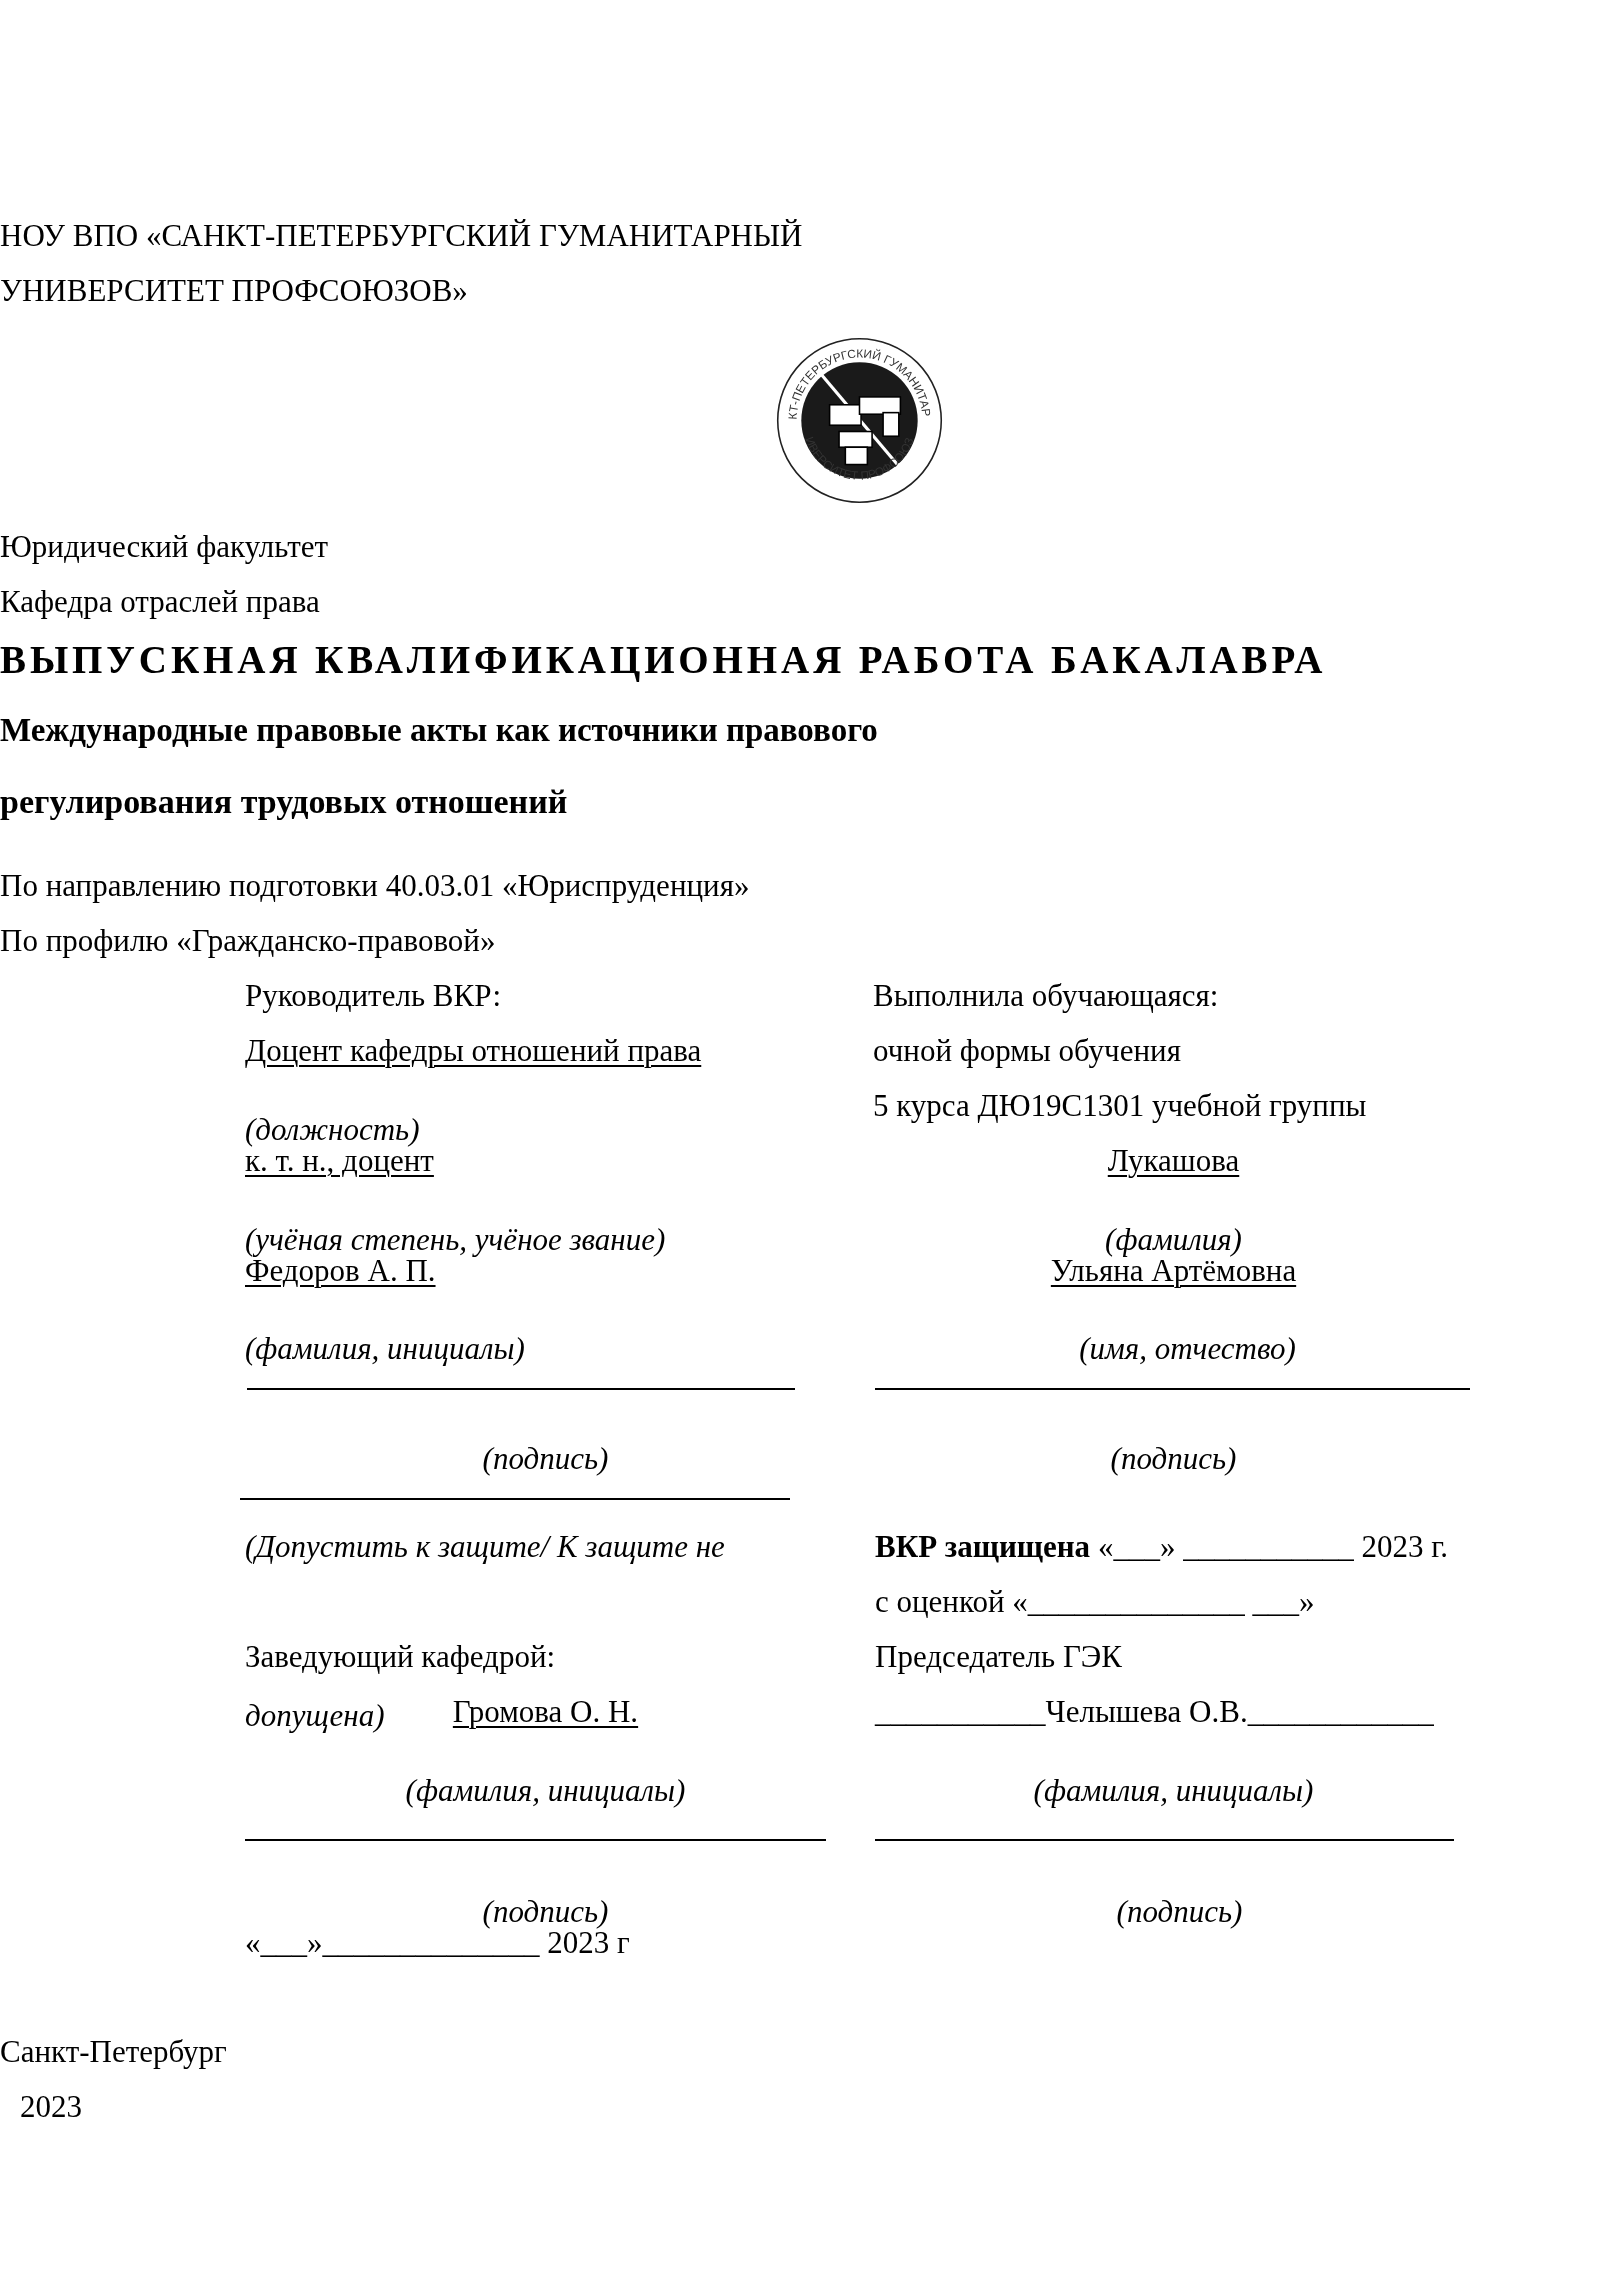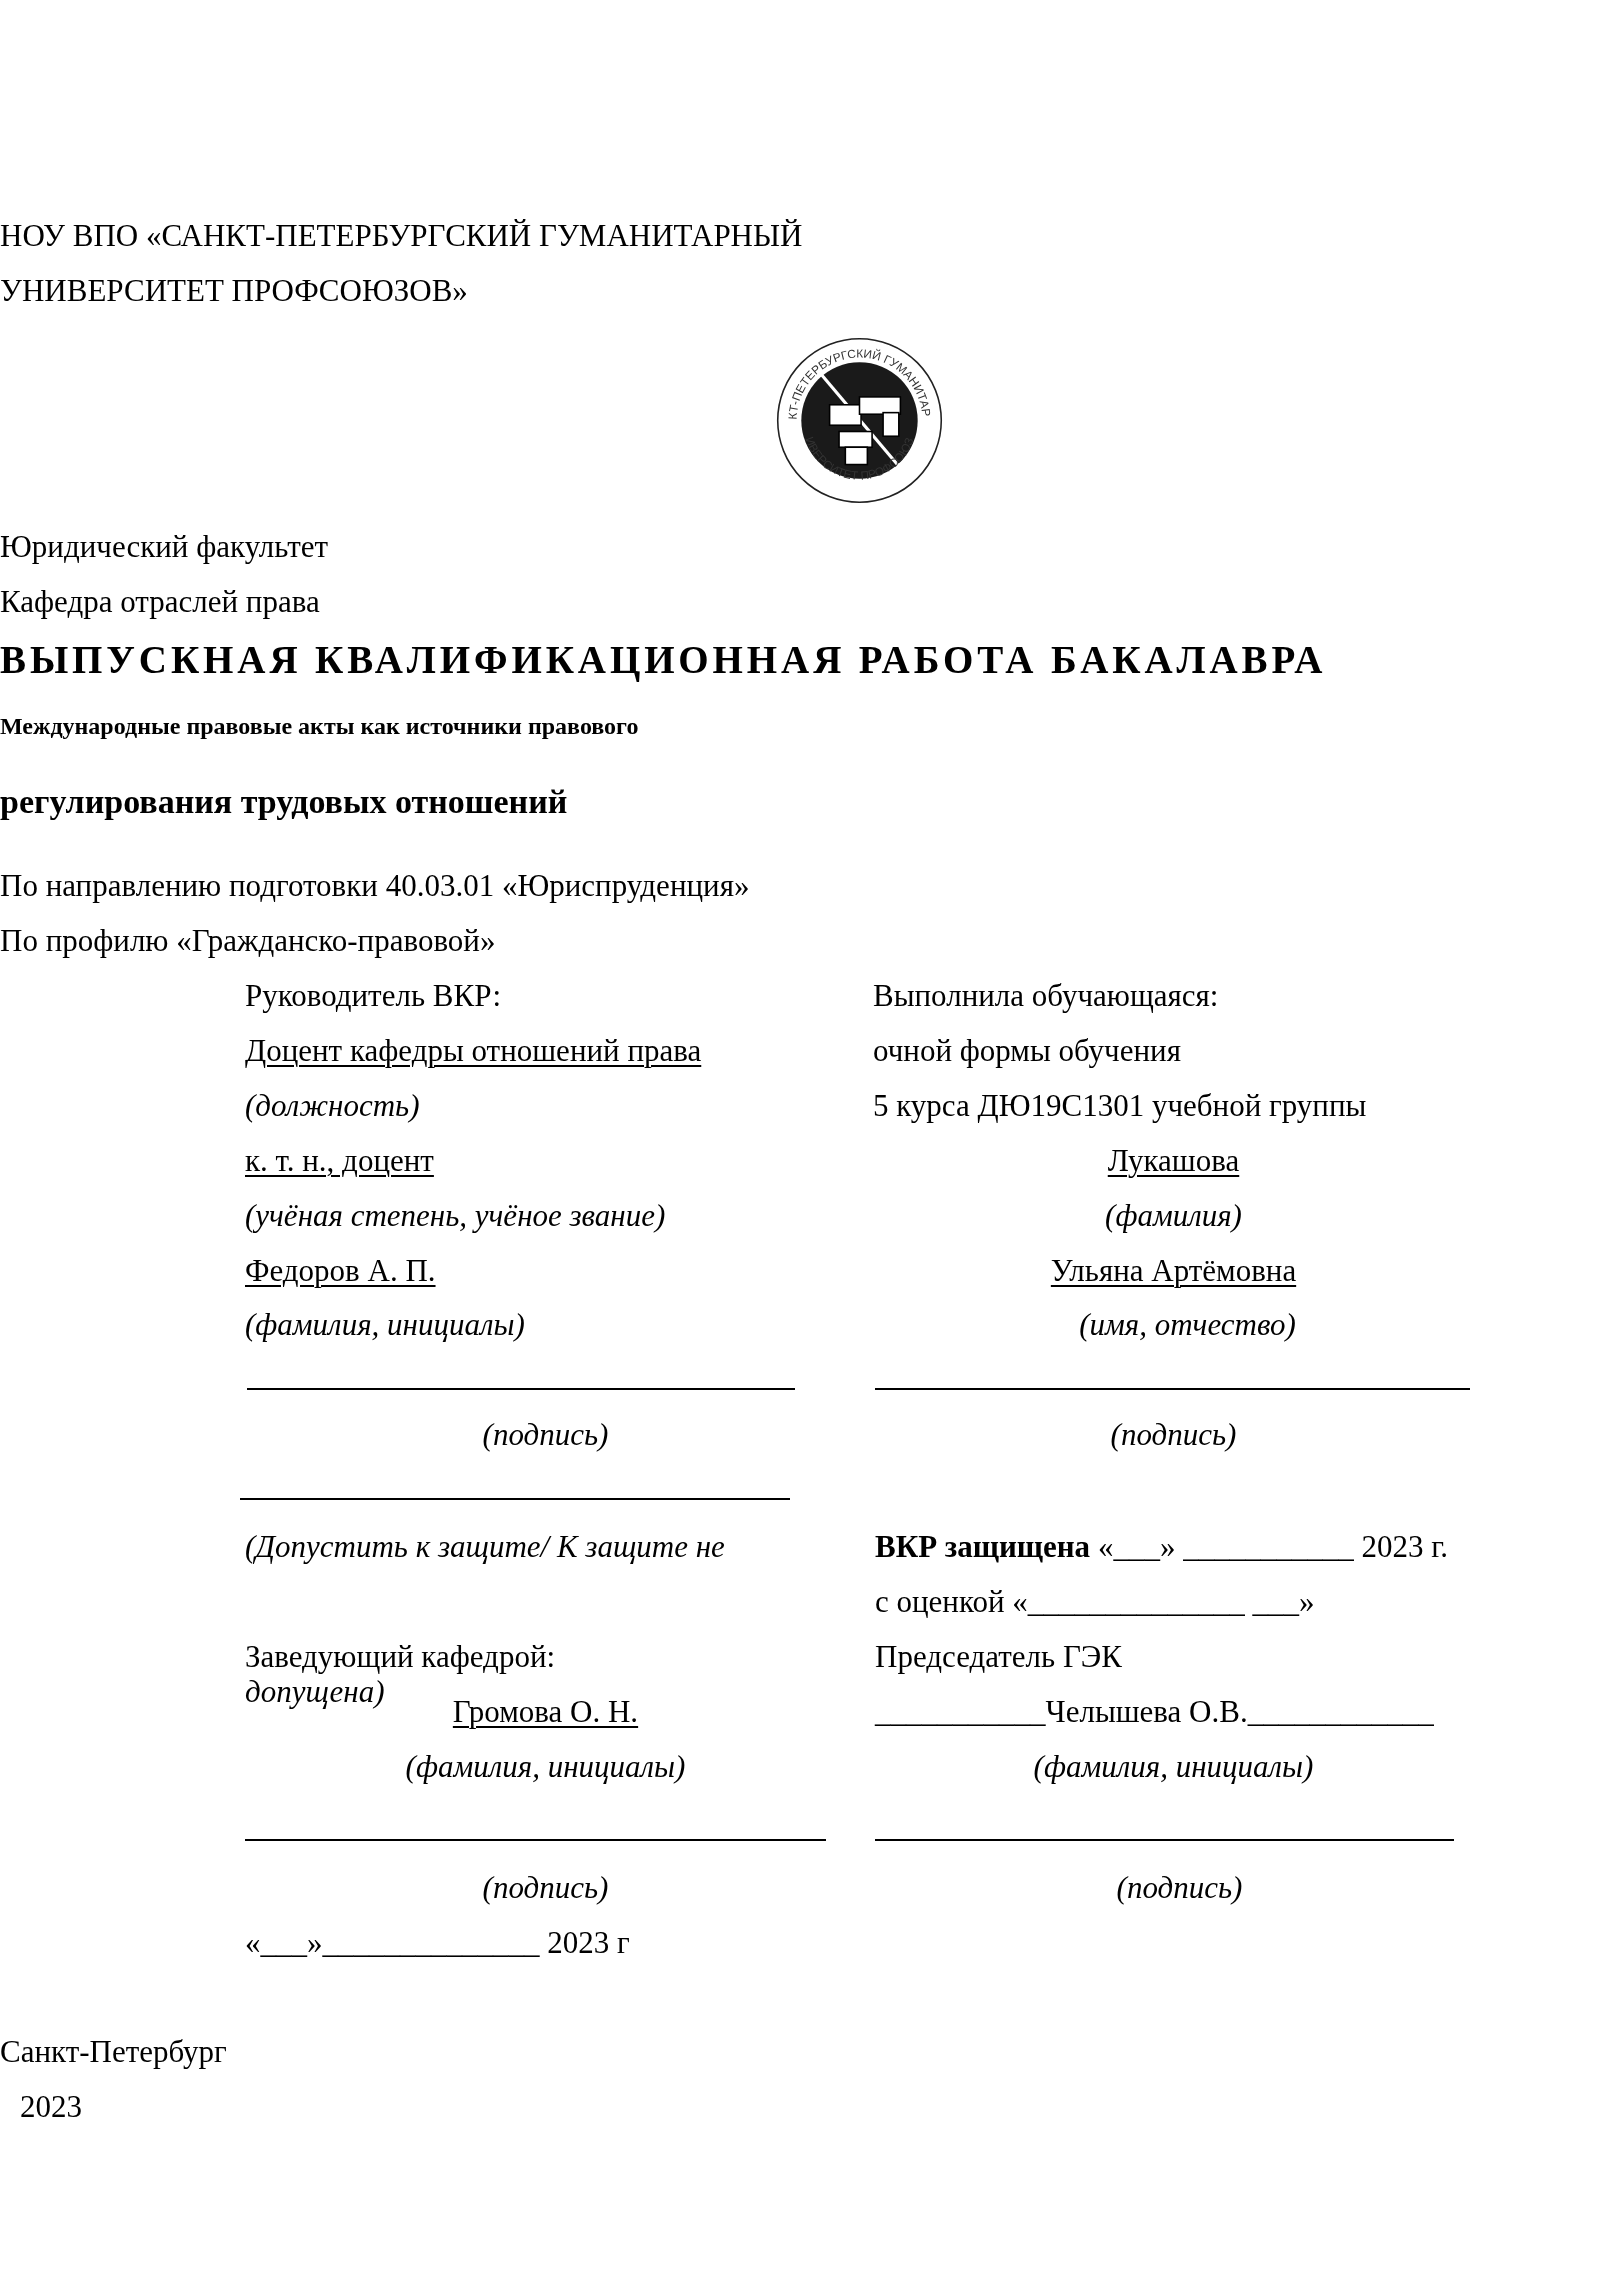--- a/index.html
+++ b/index.html
@@ -1,21 +1,21 @@
 <!DOCTYPE html>
 <html style="font-size:12.6px"><head>
 <meta charset="utf-8">
 <style>
   html, body { margin: 0; padding: 0; background: #ffffff; }
   body { width: 1623px; height: 2295px; position: relative; overflow: hidden;
          font-family: "Liberation Serif", "DejaVu Serif", serif; color: #000; font-size: 31px; }
   .abs { position: absolute; white-space: nowrap; line-height: 1; }
   .center { left: 0; width: 1327px; text-align: left; }
   .u { text-decoration: underline; text-underline-offset: 3.9px; text-decoration-thickness: 1.6px; }
-  .i { font-style: italic; }
+  .i { font-style: italic; margin-top: 24px; }
   .b { font-weight: bold; }
   .hline { position: absolute; height: 2.4px; background: #000; }
   .logo { position: absolute; left: 773px; top: 334px; width: 173px; height: 173px; }
   .spaced { letter-spacing: 3.9px; }
   .col-center-left { left: 243px; width: 597px; text-align: center; }
   .col-center-right { left: 871px; width: 597px; text-align: center; }
 </style>
 </head>
 <body>
 
@@ -37,21 +37,21 @@
   <rect x="92" y="144" width="28" height="22" fill="#fff" stroke="#000" stroke-width="2"></rect>
   <text font-size="15" font-family="Liberation Sans, sans-serif" fill="#333"><textPath href="#ringTop" startOffset="50%" text-anchor="middle">САНКТ-ПЕТЕРБУРГСКИЙ ГУМАНИТАРНЫЙ</textPath></text>
   <text font-size="15" font-family="Liberation Sans, sans-serif" fill="#333"><textPath href="#ringBot" startOffset="50%" text-anchor="middle">УНИВЕРСИТЕТ ПРОФСОЮЗОВ</textPath></text>
 </svg>
 
 <div class="abs center" style="top:531px;">Юридический факультет</div>
 <div class="abs center" style="top:586px;">Кафедра отраслей права</div>
 
 <div class="abs center b spaced" style="top:640px; font-size:39px;">ВЫПУСКНАЯ КВАЛИФИКАЦИОННАЯ РАБОТА БАКАЛАВРА</div>
 
-<div class="abs center b" style="top:714px; font-size:24px;">Международные правовые акты как источники правового</div>
+<div class="abs center b" style="top:714px; font-size:33px;">Международные правовые акты как источники правового</div>
 <div class="abs center b" style="top:785px; font-size:34px;">регулирования трудовых отношений</div>
 
 <div class="abs center" style="top:870px;">По направлению подготовки 40.03.01 «Юриспруденция»</div>
 <div class="abs center" style="top:925px;">По профилю «Гражданско-правовой»</div>
 
 <div class="abs" style="left:245px; top:980px;">Руководитель ВКР:</div>
 <div class="abs u" style="left:245px; top:1035px;">Доцент кафедры отношений права</div>
 <div class="abs i" style="left:245px; top:1090px;">(должность)</div>
 <div class="abs u" style="left:245px; top:1145px;">к. т. н., доцент</div>
 <div class="abs i" style="left:245px; top:1200px;">(учёная степень, учёное звание)</div>

